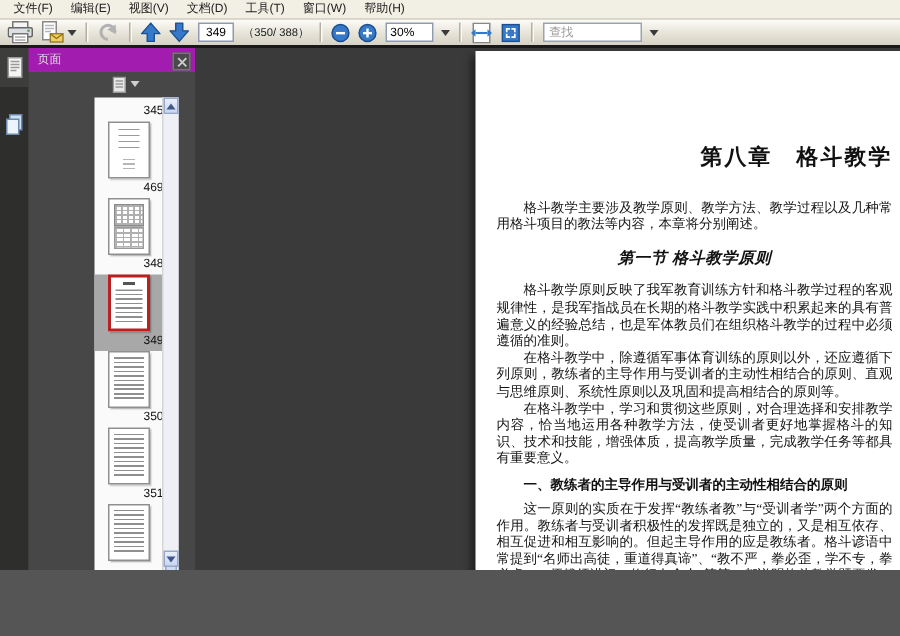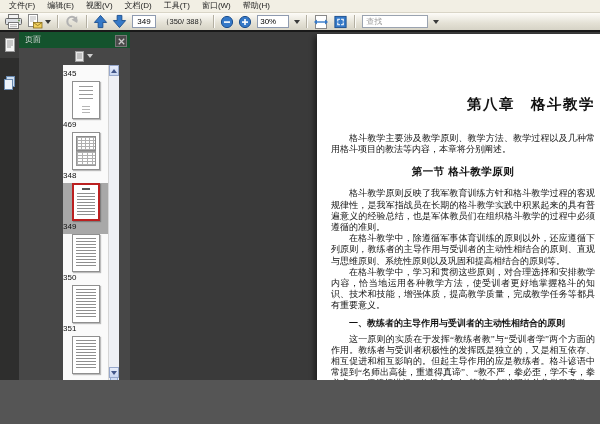--- a/index.html
+++ b/index.html
@@ -28,32 +28,32 @@
   
   .content{position:absolute;top:30px;left:0;right:0;bottom:0;background:#3a3a3a;
     border-top:2px solid #191919;}
   .iconstrip{position:absolute;left:0;top:0;bottom:0;width:19px;background:#2e2e2d;}
   .nav-tab{width:19px;height:26px;display:flex;align-items:center;justify-content:center;}
   .nav-tab.active{background:#3d3d3c;}
   .bottom-icon{position:absolute;}
   
   .panel{position:absolute;left:19px;top:0;bottom:0;width:111px;background:#474747;
     border-right:1px solid #5c5c5c;}
-  .panel-header{position:absolute;top:0;left:0;right:0;height:16px;background:#14532d;
+  .panel-header{position:absolute;top:0;left:0;right:0;height:16px;background:#a21caf;
     color:#ddd;font-size:8px;line-height:16px;padding-left:6px;}
   .panel-close{position:absolute;right:3px;top:3px;width:10px;height:10px;background:#4a4a4a;
     border:1px solid #777;display:flex;align-items:center;justify-content:center;}
   .panel-toolbar{position:absolute;top:16px;left:0;right:0;height:16px;display:flex;
     align-items:center;}
   .options-btn{margin-left:56px;display:flex;align-items:center;}
   .caret-light{width:0;height:0;border-left:3px solid transparent;border-right:3px solid transparent;
     border-top:4px solid #cfcfcf;margin-left:2px;}
   .thumbs-strip{position:absolute;left:44px;right:11px;top:33px;bottom:0;background:#fafafa;}
   .thumbs{position:absolute;left:0;top:0;right:10px;bottom:0;overflow:hidden;padding-top:3px;}
-  .thumb-row{height:51px;text-align:left;}
+  .thumb-row{height:51px;text-align:right;}
   .thumb-row.label-only{height:12px;}
   .thumb{position:relative;width:28px;height:38px;margin:0 auto;background:#fff;
     border:1px solid #8f8f8f;box-sizing:border-box;box-shadow:1px 1px 1px rgba(0,0,0,.25);}
   .thumb-label{font-size:8px;color:#111;margin-top:1px;line-height:9px;}
   .thumb-row.selected{background:#a8a8a8;}
   .thumb-row.selected .thumb{border:2px solid #bb2020;}
   .thumb::before,.thumb::after{content:"";position:absolute;}
   .pt-sparse::before{top:4px;left:6px;right:6px;height:15px;
     background:repeating-linear-gradient(to bottom,#9a9a9a 0 1px,transparent 1px 4px);}
   .pt-sparse::after{top:24px;left:9px;right:9px;height:7px;
@@ -91,21 +91,21 @@
   .docarea{position:absolute;left:130px;top:0;right:0;bottom:0;background:#3a3a3a;overflow:hidden;}
   .page{position:absolute;left:187px;top:2px;width:290px;height:381px;background:#fff;
     box-shadow:-3px 3px 5px rgba(0,0,0,.45);overflow:hidden;}
   .page-inner{padding:0 12px 0 14px;}
   .doc-title{margin-top:61px;text-align:right;font-weight:bold;font-size:14.5px;
     letter-spacing:1.5px;color:#111;font-family:"Liberation Sans",sans-serif;}
   .doc-body{margin-top:19px;}
   .doc-p{font:9px/11.2px "Liberation Serif",serif;color:#141414;text-align:justify;
     text-indent:2em;word-break:break-all;margin:0;}
   .doc-h2{text-align:center;font-weight:bold;font-size:10.5px;color:#111;margin:10px 0 9px;
-    font-family:"Liberation Sans",sans-serif;letter-spacing:0.5px;}
+    font-family:"Liberation Sans",sans-serif;letter-spacing:0.5px;font-style:italic;}
   .doc-h3{font-weight:bold;font-size:9px;color:#111;text-indent:2em;margin:6px 0 5px;
     font-family:"Liberation Sans",sans-serif;word-break:break-all;line-height:11px;}
   .doc-pageno{text-align:right;padding-right:43px;font:8.5px "Liberation Serif",serif;
     color:#222;margin-top:6px;}
   .next-sliver{position:absolute;left:187px;top:390px;width:290px;height:12px;background:#fdfdfd;}
 </style>
 </head>
 <body>
 
 <div class="window">

